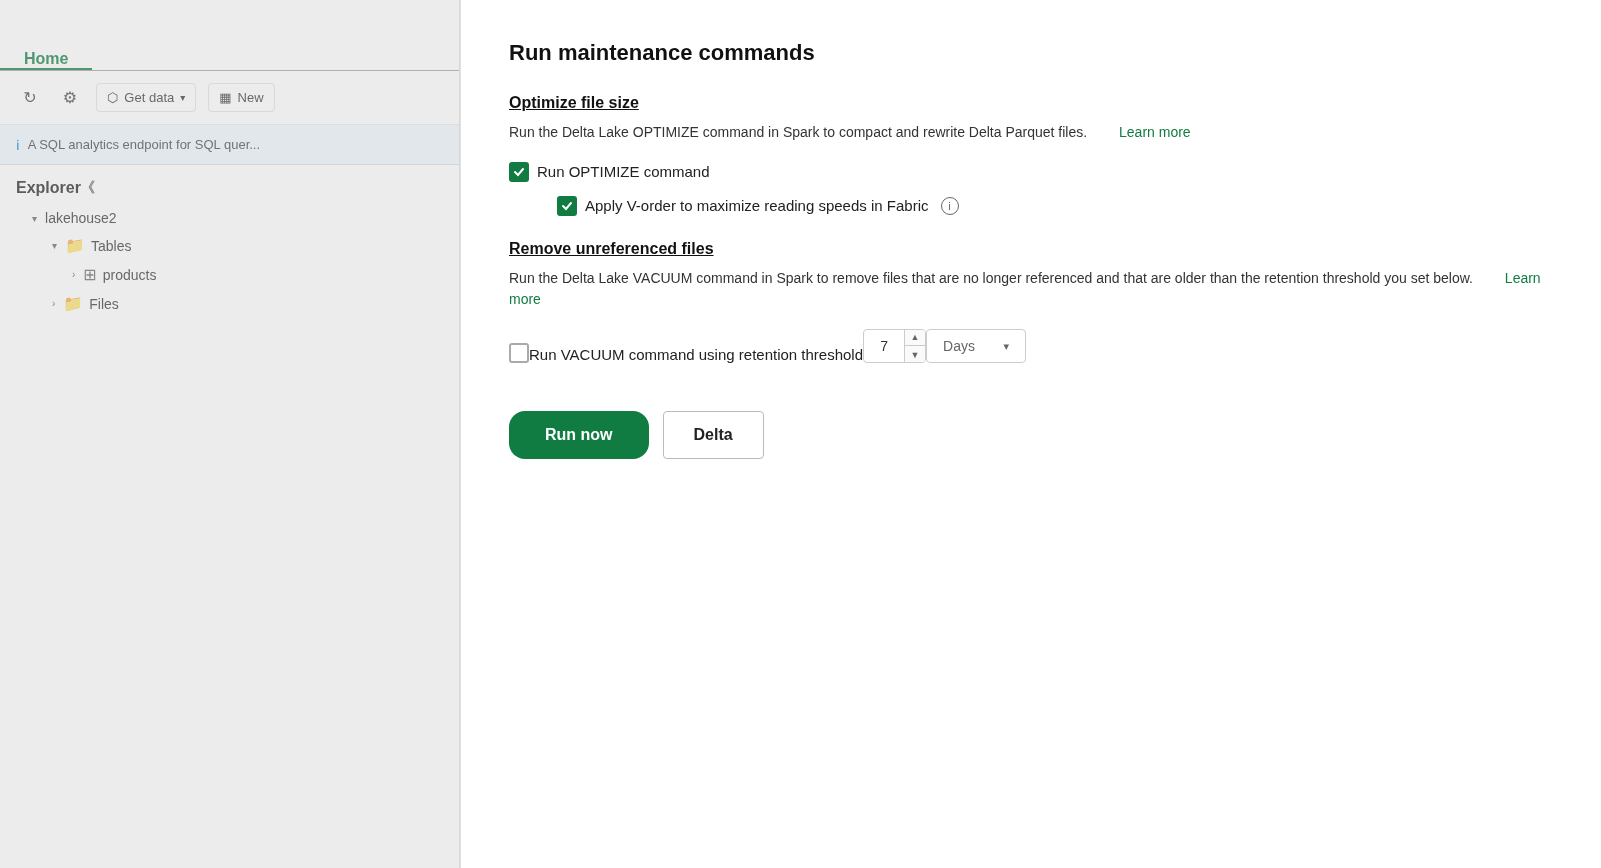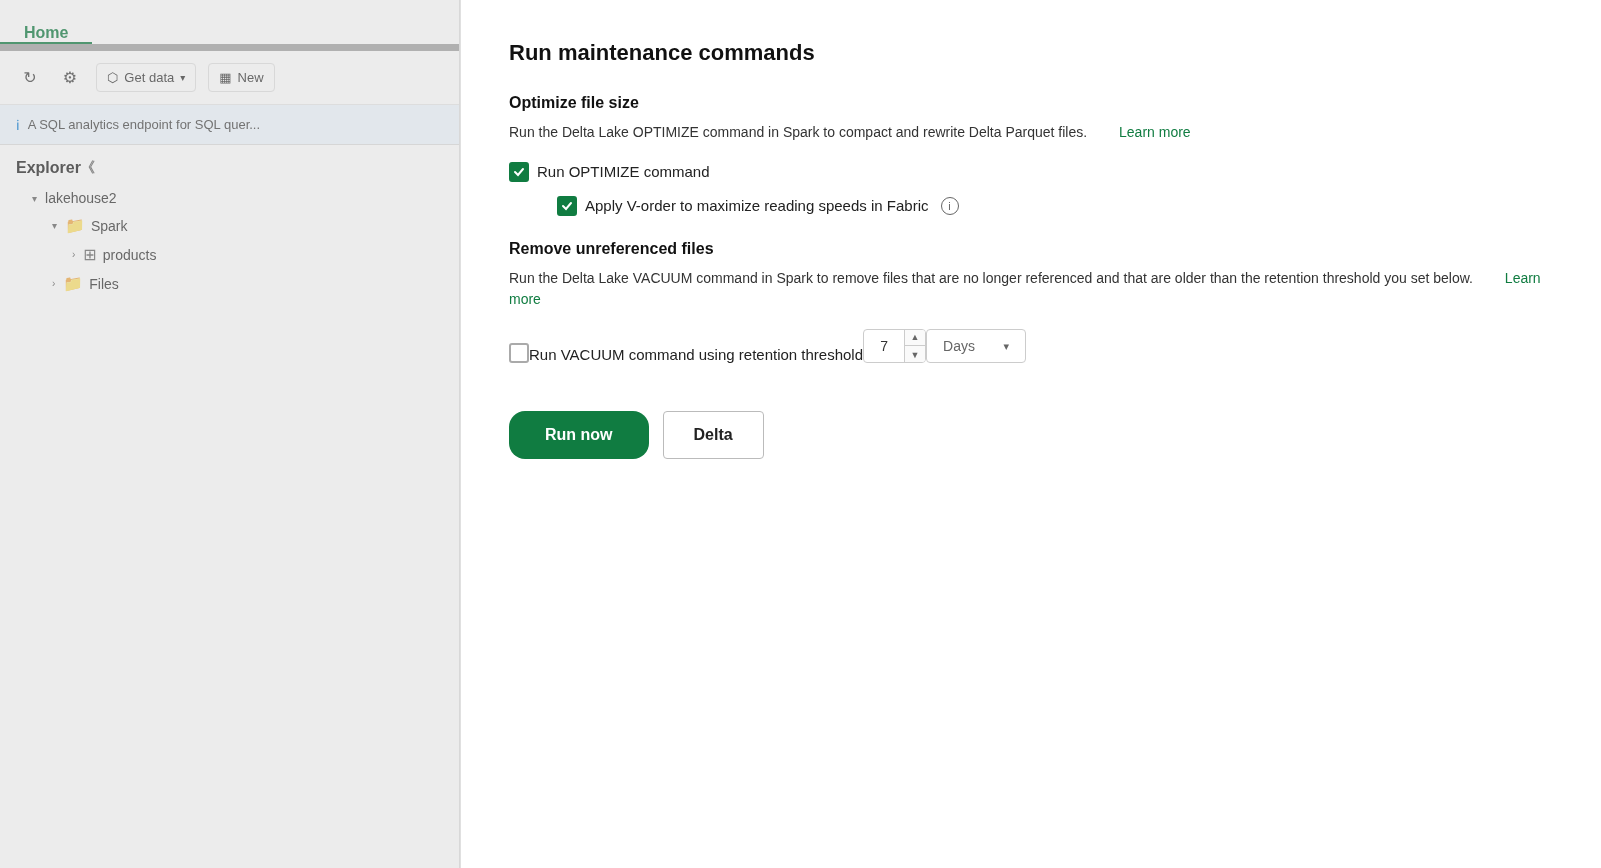--- a/index.html
+++ b/index.html
@@ -149,20 +149,21 @@
       font-weight: 700;
       color: #111;
       margin-bottom: 28px;
     }
 
     .section-title {
       font-size: 16px;
       font-weight: 700;
       color: #111;
       margin-bottom: 10px;
+      text-decoration: underline;
     }
 
     .section-desc {
       font-size: 14px;
       color: #333;
       line-height: 1.55;
       margin-bottom: 18px;
     }
 
     .learn-more {
@@ -319,21 +320,21 @@
       border-radius: 4px;
       font-size: 16px;
       font-weight: 600;
       cursor: pointer;
     }
   </style>
 </head>
 <body>
 
 <div class="left-panel">
-  <div style="padding: 10px 0 0 0; border-bottom: 7px solid #a3a3a3;">
+  <div style="padding: 10px 0 0 0; border-bottom: 1px solid #a3a3a3; margin-top: 26px;">
     <div class="home-tab">Home</div>
   </div>
 
   <div class="toolbar">
     <div class="toolbar-icon" title="Refresh">↻</div>
     <div class="toolbar-icon" title="Settings">⚙</div>
     <div class="toolbar-btn">
       <span>⬡</span>
       <span>Get data</span>
       <span style="font-size:10px;">▾</span>
@@ -354,21 +355,21 @@
     <span class="collapse-btn">《</span>
   </div>
 
   <div class="tree-item tree-indent-1">
     <span class="tree-chevron">▾</span>
     <span>lakehouse2</span>
   </div>
   <div class="tree-item tree-indent-2">
     <span class="tree-chevron">▾</span>
     <span class="tree-icon">📁</span>
-    <span>Spark</span>
+    <span>Tables</span>
   </div>
   <div class="tree-item tree-indent-3">
     <span class="tree-chevron">›</span>
     <span class="tree-icon">⊞</span>
     <span>products</span>
   </div>
   <div class="tree-item tree-indent-2">
     <span class="tree-chevron">›</span>
     <span class="tree-icon">📁</span>
     <span>Files</span>

